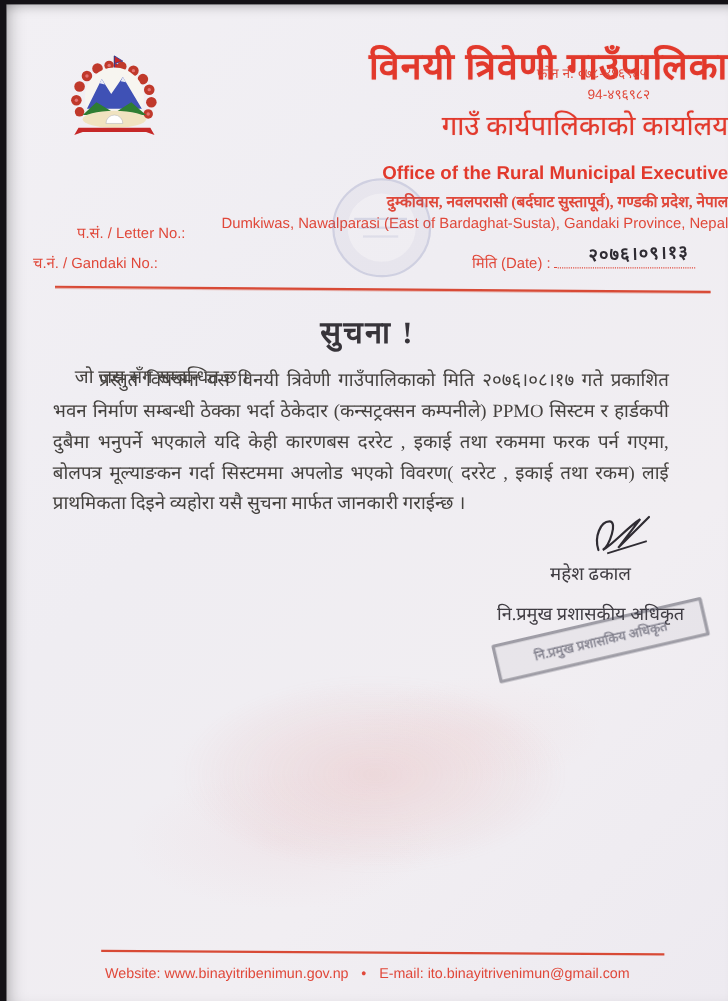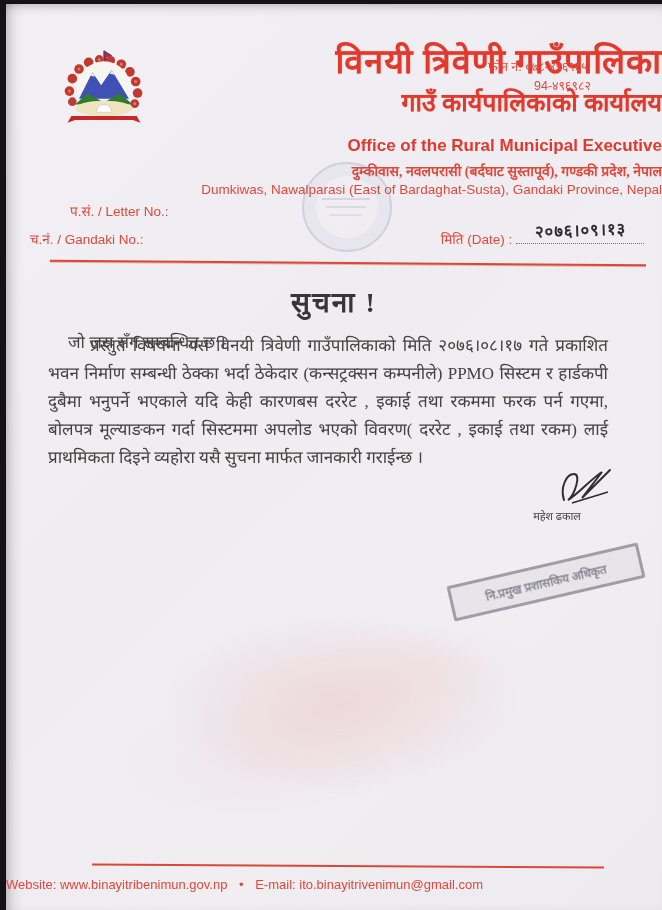--- a/index.html
+++ b/index.html
@@ -19,47 +19,47 @@
     box-shadow:inset 12px 0 18px -14px rgba(0,0,0,0.45), inset 0 10px 14px -12px rgba(0,0,0,0.4);
   }
   
   .header{position:absolute;left:0;top:40px;width:100%;}
   .logo{position:absolute;left:50px;top:4px;width:96px;height:92px;}
   .phones{position:absolute;right:14px;top:14px;width:160px;color:#e0483a;font-size:12.5px;line-height:1.5;font-family:"Liberation Sans",sans-serif;}
   .phones .p2{padding-left:46px;}
   .titles{width:100%;text-align:right;color:#e2392c;}
   .t-np{font-size:34px;font-weight:bold;letter-spacing:1px;line-height:1.05;text-shadow:0 0 1px rgba(226,57,44,.4);}
   .t-en{font-size:23px;font-weight:bold;font-family:"Liberation Sans",sans-serif;margin-top:2px;}
-  .s-np{font-size:25px;font-weight:bold;margin-top:4px;text-shadow:0 0 1px rgba(226,57,44,.4);}
+  .s-np{font-size:25px;font-weight:normal;margin-top:16px;text-shadow:0 0 1px rgba(226,57,44,.4);}
   .s-en{font-size:17px;font-weight:bold;font-family:"Liberation Sans",sans-serif;margin-top:18px;}
   .a-np{font-size:14px;font-weight:bold;margin-top:5px;color:#e0483a;}
   .a-en{font-size:13.5px;font-family:"Liberation Sans",sans-serif;margin-top:2px;color:#e0483a;}
   
   .meta{position:absolute;left:0;top:198px;width:100%;color:#e0483a;font-size:13.5px;font-family:"Liberation Sans",sans-serif;}
   .meta .row1{position:absolute;left:24px;top:0;margin-left:40px;}
   .meta .row2{position:absolute;left:24px;top:28px;}
-  .date-wrap{position:absolute;right:18px;top:28px;width:215px;text-align:right;}
+  .date-wrap{position:absolute;right:18px;top:28px;width:215px;}
   .date-label{display:inline-block;}
   .date-dots{display:inline-block;width:128px;border-bottom:1.5px dotted #e0483a;height:12px;}
   .date-value{
     position:absolute;right:18px;top:-12px;color:#2f2c33;font-size:16.5px;
     font-family:"DejaVu Sans",sans-serif;transform:rotate(-2deg);letter-spacing:1px;font-weight:bold;
   }
   .rule{position:absolute;left:44px;top:258px;width:596px;height:2.4px;background:#d84a36;transform:rotate(0.45deg);box-shadow:0 1px 0 rgba(216,74,54,.35);}
   
   .notice-heading{position:absolute;left:0;top:278px;width:100%;text-align:center;color:#37343a;font-size:28px;font-weight:bold;letter-spacing:2px;}
   .salutation{position:absolute;left:26px;top:326px;color:#44413e;font-size:17px;margin-left:36px;}
   .paragraph{
     position:absolute;left:42px;top:328px;width:560px;
     color:#44413e;font-size:17px;line-height:28px;text-align:justify;text-indent:42px;
   }
   
   .sig-block{position:absolute;right:40px;top:462px;text-align:center;color:#3f3c42;}
   .sig-mark{width:70px;height:42px;margin:0 auto -4px 60px;}
-  .sig-name{font-size:11px;margin-top:0;}
+  .sig-name{font-size:17px;margin-top:0;}
   .sig-title{font-size:16.5px;margin-top:14px;}
   .desig-stamp{
     position:absolute;left:442px;top:560px;width:190px;height:30px;
     border:3px solid rgba(70,70,85,0.45);border-radius:2px;
     transform:rotate(-13deg);
     display:flex;align-items:center;justify-content:center;
     color:rgba(60,60,78,0.55);font-size:12px;font-weight:bold;
     filter:blur(0.6px);
     background:rgba(90,90,110,0.06);
   }
@@ -79,21 +79,21 @@
   }
   
   .watermark{
     position:absolute;left:160px;top:610px;width:350px;height:180px;border-radius:50%;
     background:radial-gradient(closest-side, rgba(225,160,160,0.16), rgba(225,160,160,0.07) 60%, rgba(225,160,160,0) 100%);
     filter:blur(2px);
   }
   
   .footer{position:absolute;left:0;bottom:18px;width:100%;}
   .footer-line{position:absolute;left:86px;top:-8px;width:512px;height:2px;background:#d84a36;transform:rotate(0.35deg);}
-  .footer-text{width:100%;text-align:left;color:#e0483a;font-size:13px;font-family:"Liberation Sans",sans-serif;padding-top:4px;}
+  .footer-text{width:100%;text-align:center;color:#e0483a;font-size:13px;font-family:"Liberation Sans",sans-serif;padding-top:4px;}
   .footer-text .sep{display:inline-block;margin:0 8px;}
 </style>
 </head>
 <body>
 
 <div class="scan">
   <div class="paper">
 
     <div class="header">
       <svg class="logo" viewBox="0 0 100 94">
@@ -170,20 +170,21 @@
     <div class="notice-heading">सुचना !</div>
     <div class="salutation">जो जस सँग सम्बन्धित छ ।</div>
     <div class="paragraph">प्रस्तुत विषयमा यस विनयी त्रिवेणी गाउँपालिकाको मिति २०७६।०८।१७ गते प्रकाशित भवन निर्माण सम्बन्धी ठेक्का भर्दा ठेकेदार (कन्सट्रक्सन कम्पनीले) PPMO सिस्टम र हार्डकपी दुबैमा भनुपर्ने भएकाले यदि केही कारणबस दररेट , इकाई तथा रकममा फरक पर्न गएमा, बोलपत्र मूल्याङकन गर्दा सिस्टममा अपलोड भएको विवरण( दररेट , इकाई तथा रकम) लाई प्राथमिकता दिइने व्यहोरा यसै सुचना मार्फत जानकारी गराईन्छ ।</div>
 
     <div class="sig-block">
       <svg class="sig-mark" viewBox="0 0 70 42">
         <path d="M12 34 C8 22 14 8 22 8 C30 8 22 30 16 34 C24 30 40 12 50 6 L30 32 L58 4" fill="none" stroke="#2f2c33" stroke-width="2" stroke-linecap="round"></path>
         <line x1="20" y1="37" x2="56" y2="26" stroke="#2f2c33" stroke-width="1.6"></line>
       </svg>
       <div class="sig-name">महेश ढकाल</div>
+      <div class="sig-title">नि.प्रमुख प्रशासकीय अधिकृत</div>
     </div>
 
     <div class="desig-stamp">
       <span>नि.प्रमुख प्रशासकिय अधिकृत</span>
     </div>
 
     <div class="watermark"></div>
 
     <div class="footer">
       <div class="footer-line"></div>

